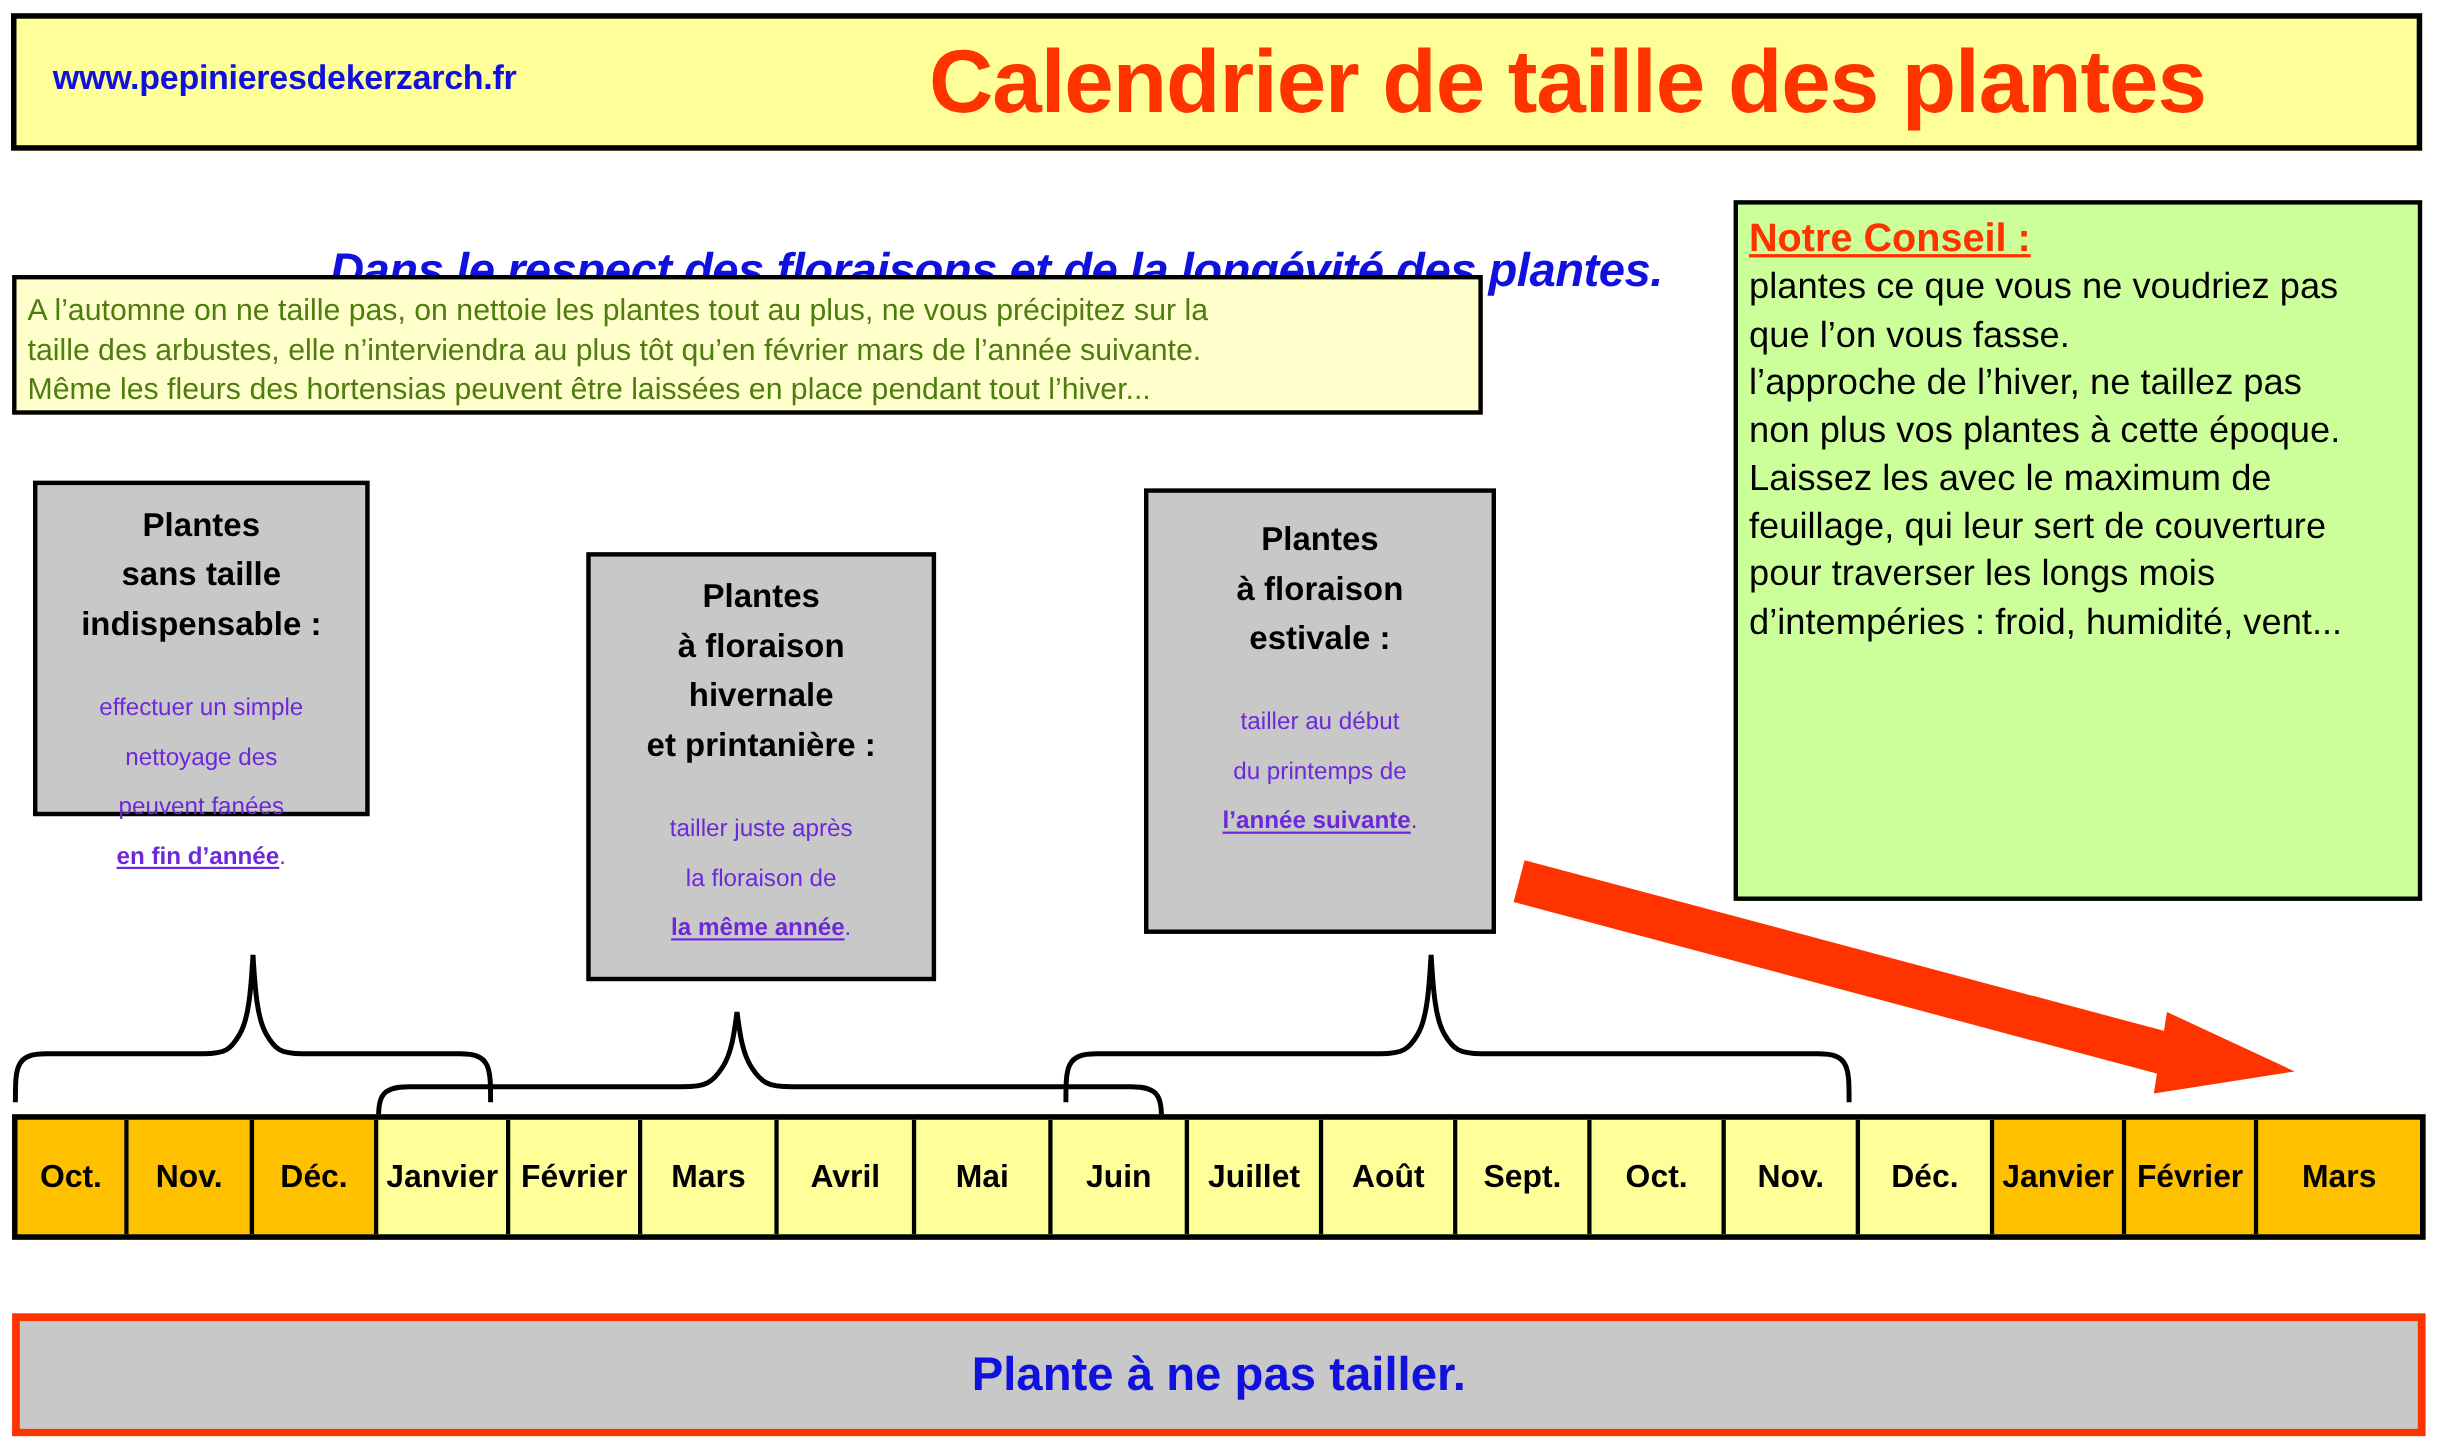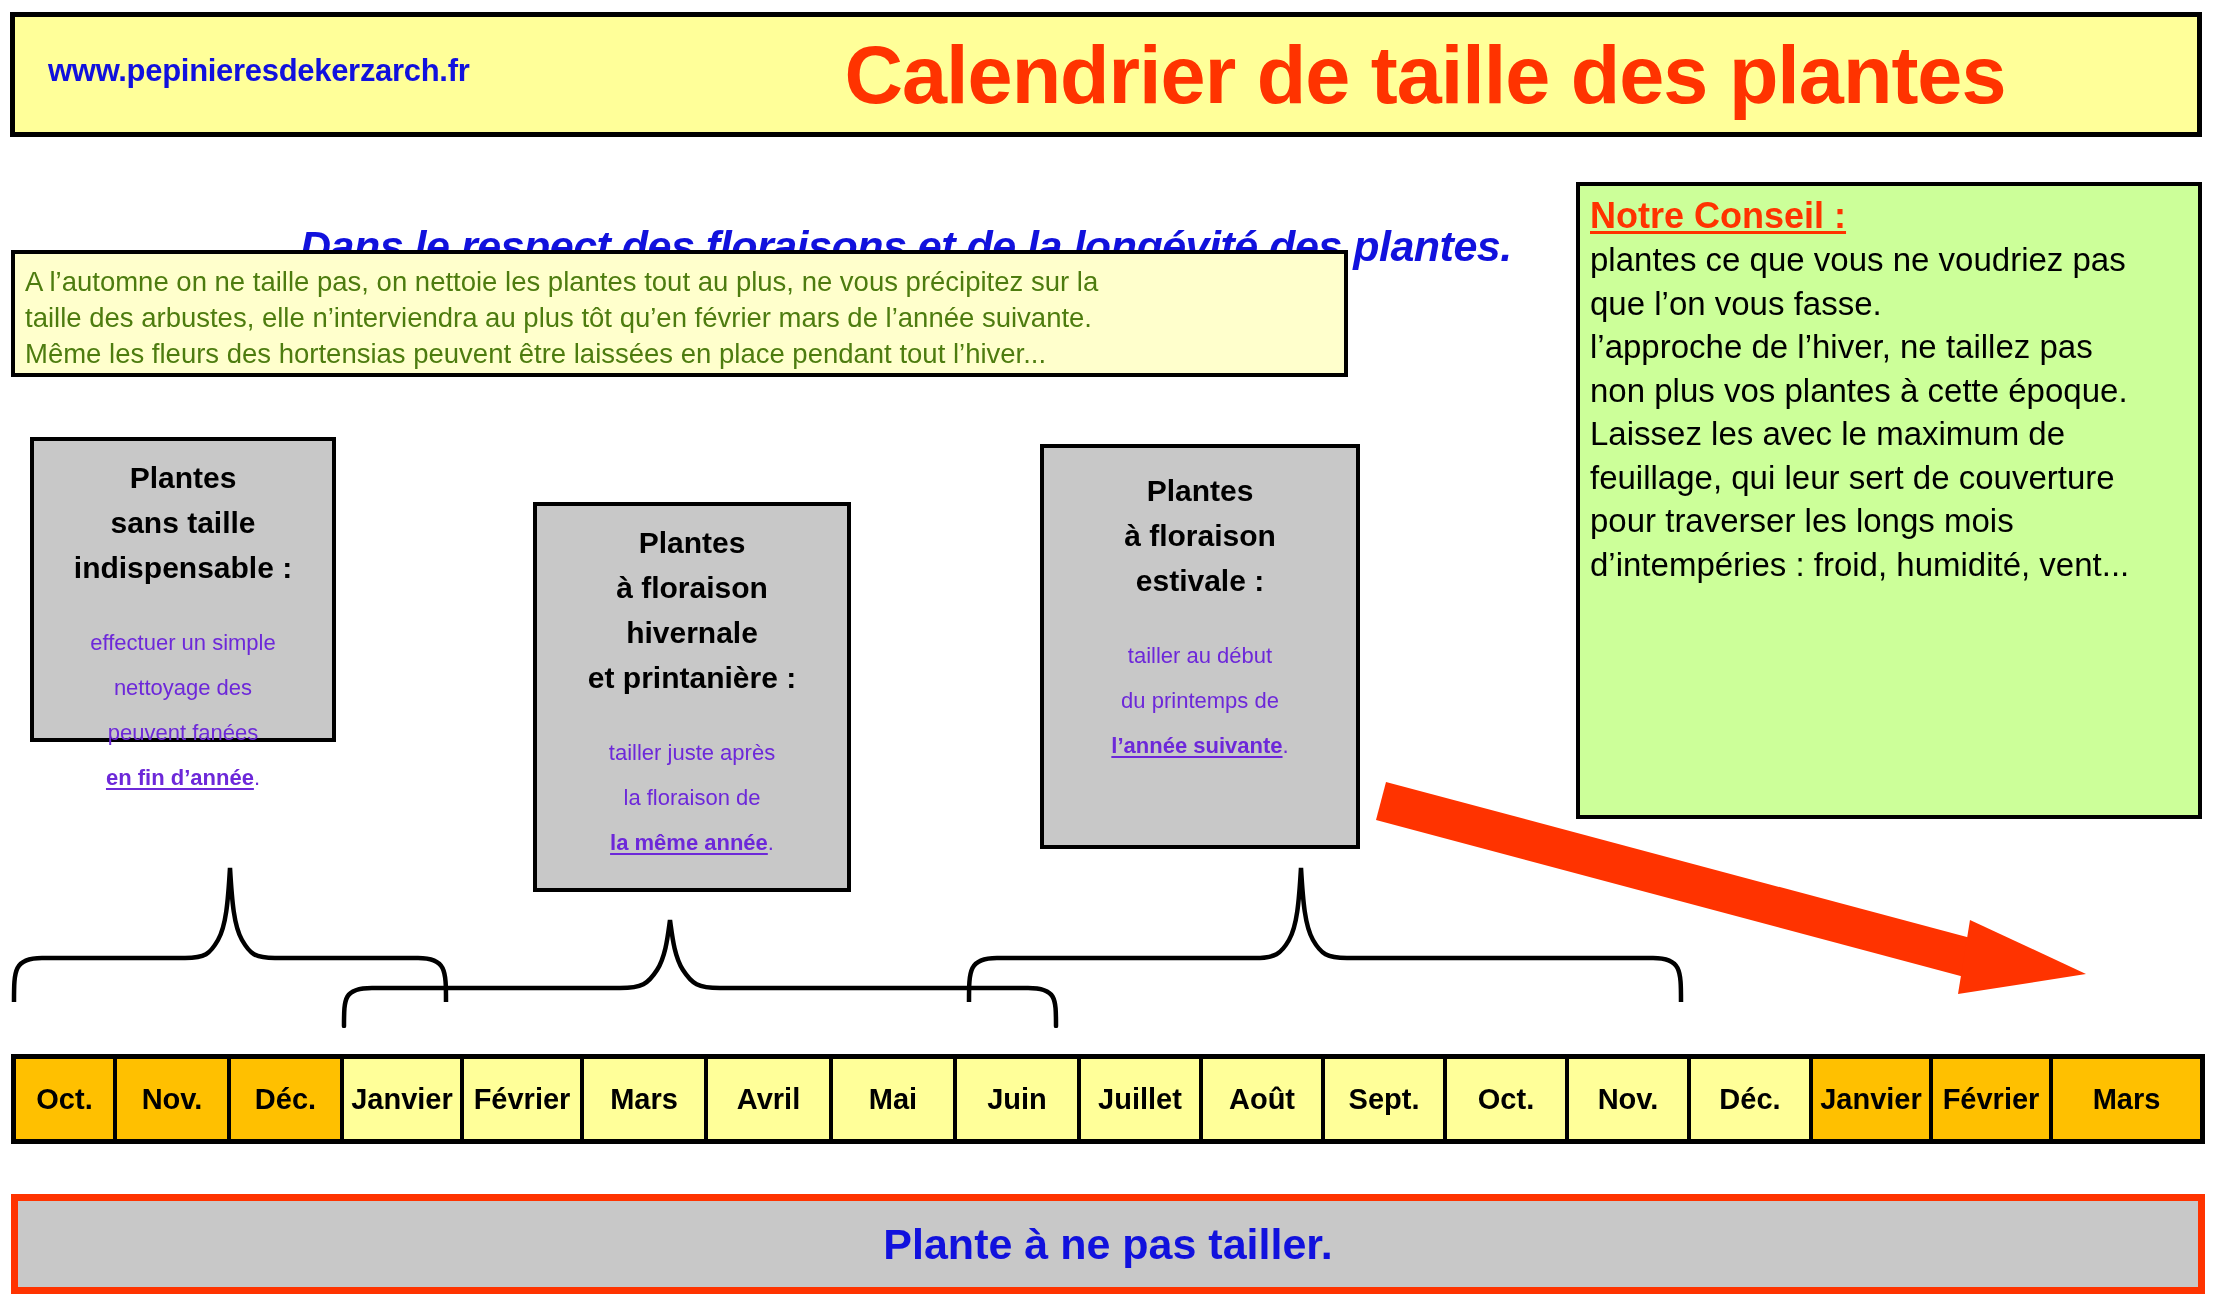--- a/index.html
+++ b/index.html
@@ -150,26 +150,25 @@
 
   
   #advice-arrow { position: absolute; left: 1370px; top: 770px; }
 
   
   #timeline {
     position: absolute;
     left: 11px;
     top: 1013px;
     width: 2194px;
-    height: 90px;
+    height: 114px;
     border: 5px solid #000000;
     box-sizing: border-box;
     display: flex;
     background: #4d7c0f;
-    margin-top: 41px;
   }
   .month-cell {
     border-right: 4px solid #000000;
     box-sizing: border-box;
     display: flex;
     align-items: center;
     justify-content: center;
     font-size: 29px;
     font-weight: bold;
     color: #000000;
@@ -178,21 +177,21 @@
   .month-cell:last-child { border-right: none; }
   .month-cell.highlight { background: #ffc000; }
   .month-cell.normal    { background: #ffff99; }
 
   
   #footer-bar {
     position: absolute;
     left: 11px;
     top: 1194px;
     width: 2194px;
-    height: 100px;
+    height: 112px;
     background: #c8c8c8;
     border: 7px solid #ff3300;
     box-sizing: border-box;
     display: flex;
     align-items: center;
     justify-content: center;
   }
   #footer-label {
     font-size: 43px;
     font-weight: bold;

